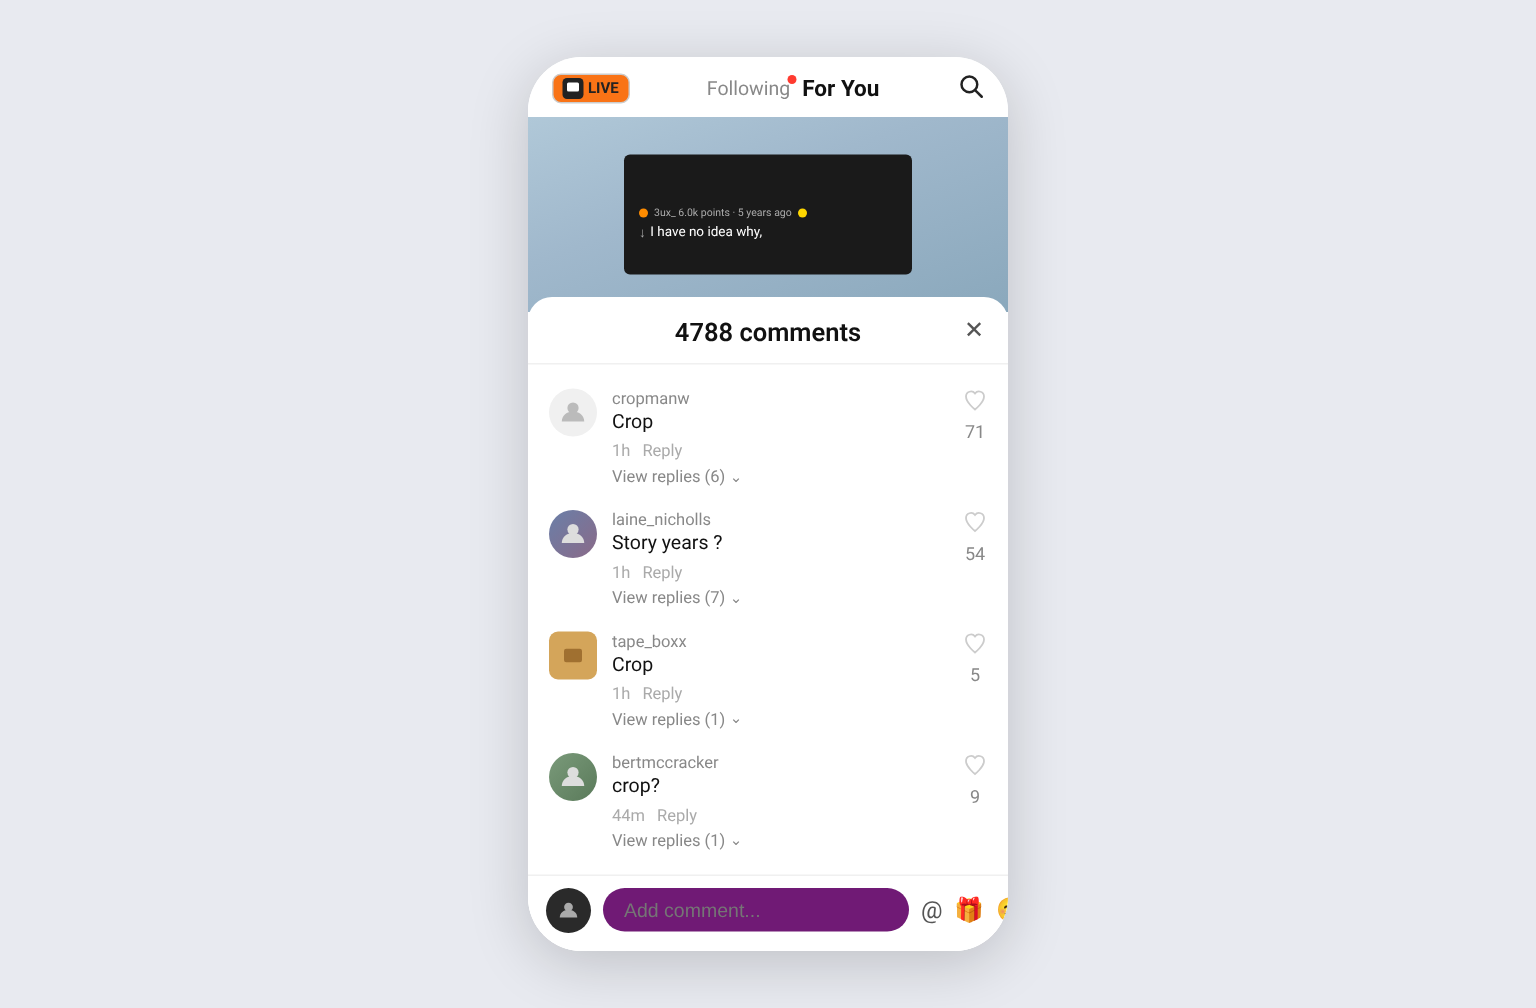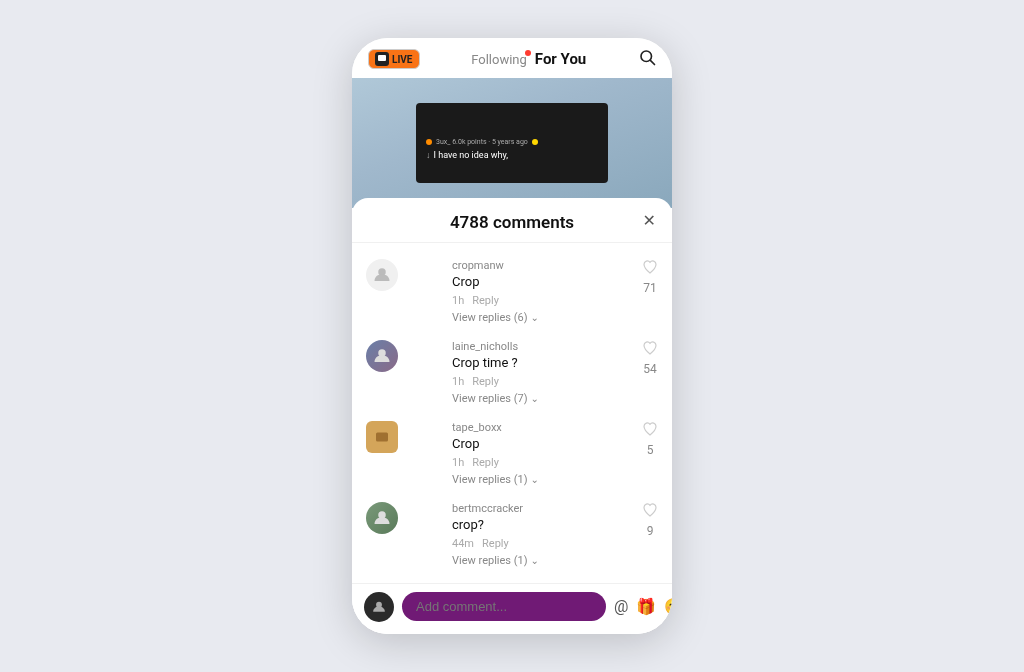--- a/index.html
+++ b/index.html
@@ -202,21 +202,20 @@
     .avatar.cropmanw { background: #f0f0f0; }
     .avatar.laine { background: linear-gradient(135deg, #6a7fa8 0%, #8a6a88 100%); }
     .avatar.tape { background: #d4a55a; border-radius: 6px; }
     .avatar.bert { background: linear-gradient(135deg, #7a9a7a 0%, #5a7a5a 100%); }
     .avatar.beast { background: linear-gradient(135deg, #888 0%, #555 100%); }
     .avatar.perez { background: #2a2a2a; }
 
     .comment-body {
       flex: 1;
       min-width: 0;
-      margin-left: 44px;
     }
     .comment-username {
       font-size: 11px;
       color: #888;
       margin-bottom: 2px;
     }
     .comment-text {
       font-size: 13px;
       color: #111;
       font-weight: 400;
@@ -407,21 +406,21 @@
     </div>
         <div class="comment-item">
       <div class="avatar laine">
         <svg width="18" height="18" viewBox="0 0 24 24" fill="#ddd">
               <circle cx="12" cy="8" r="5"></circle>
               <path d="M2 20c0-5.5 4.5-9 10-9s10 3.5 10 9"></path>
             </svg>
       </div>
       <div class="comment-body">
         <div class="comment-username">laine_nicholls</div>
-        <div class="comment-text">Crop time ?</div>
+        <div class="comment-text">Story years ?</div>
         <div class="comment-actions">
           <span class="comment-time">1h</span>
           <span class="reply-btn">Reply</span>
         </div>
 
       <div class="view-replies">
         <span class="view-replies-text">View replies (7)</span>
         <span class="view-replies-chevron">⌄</span>
       </div>
       </div>

